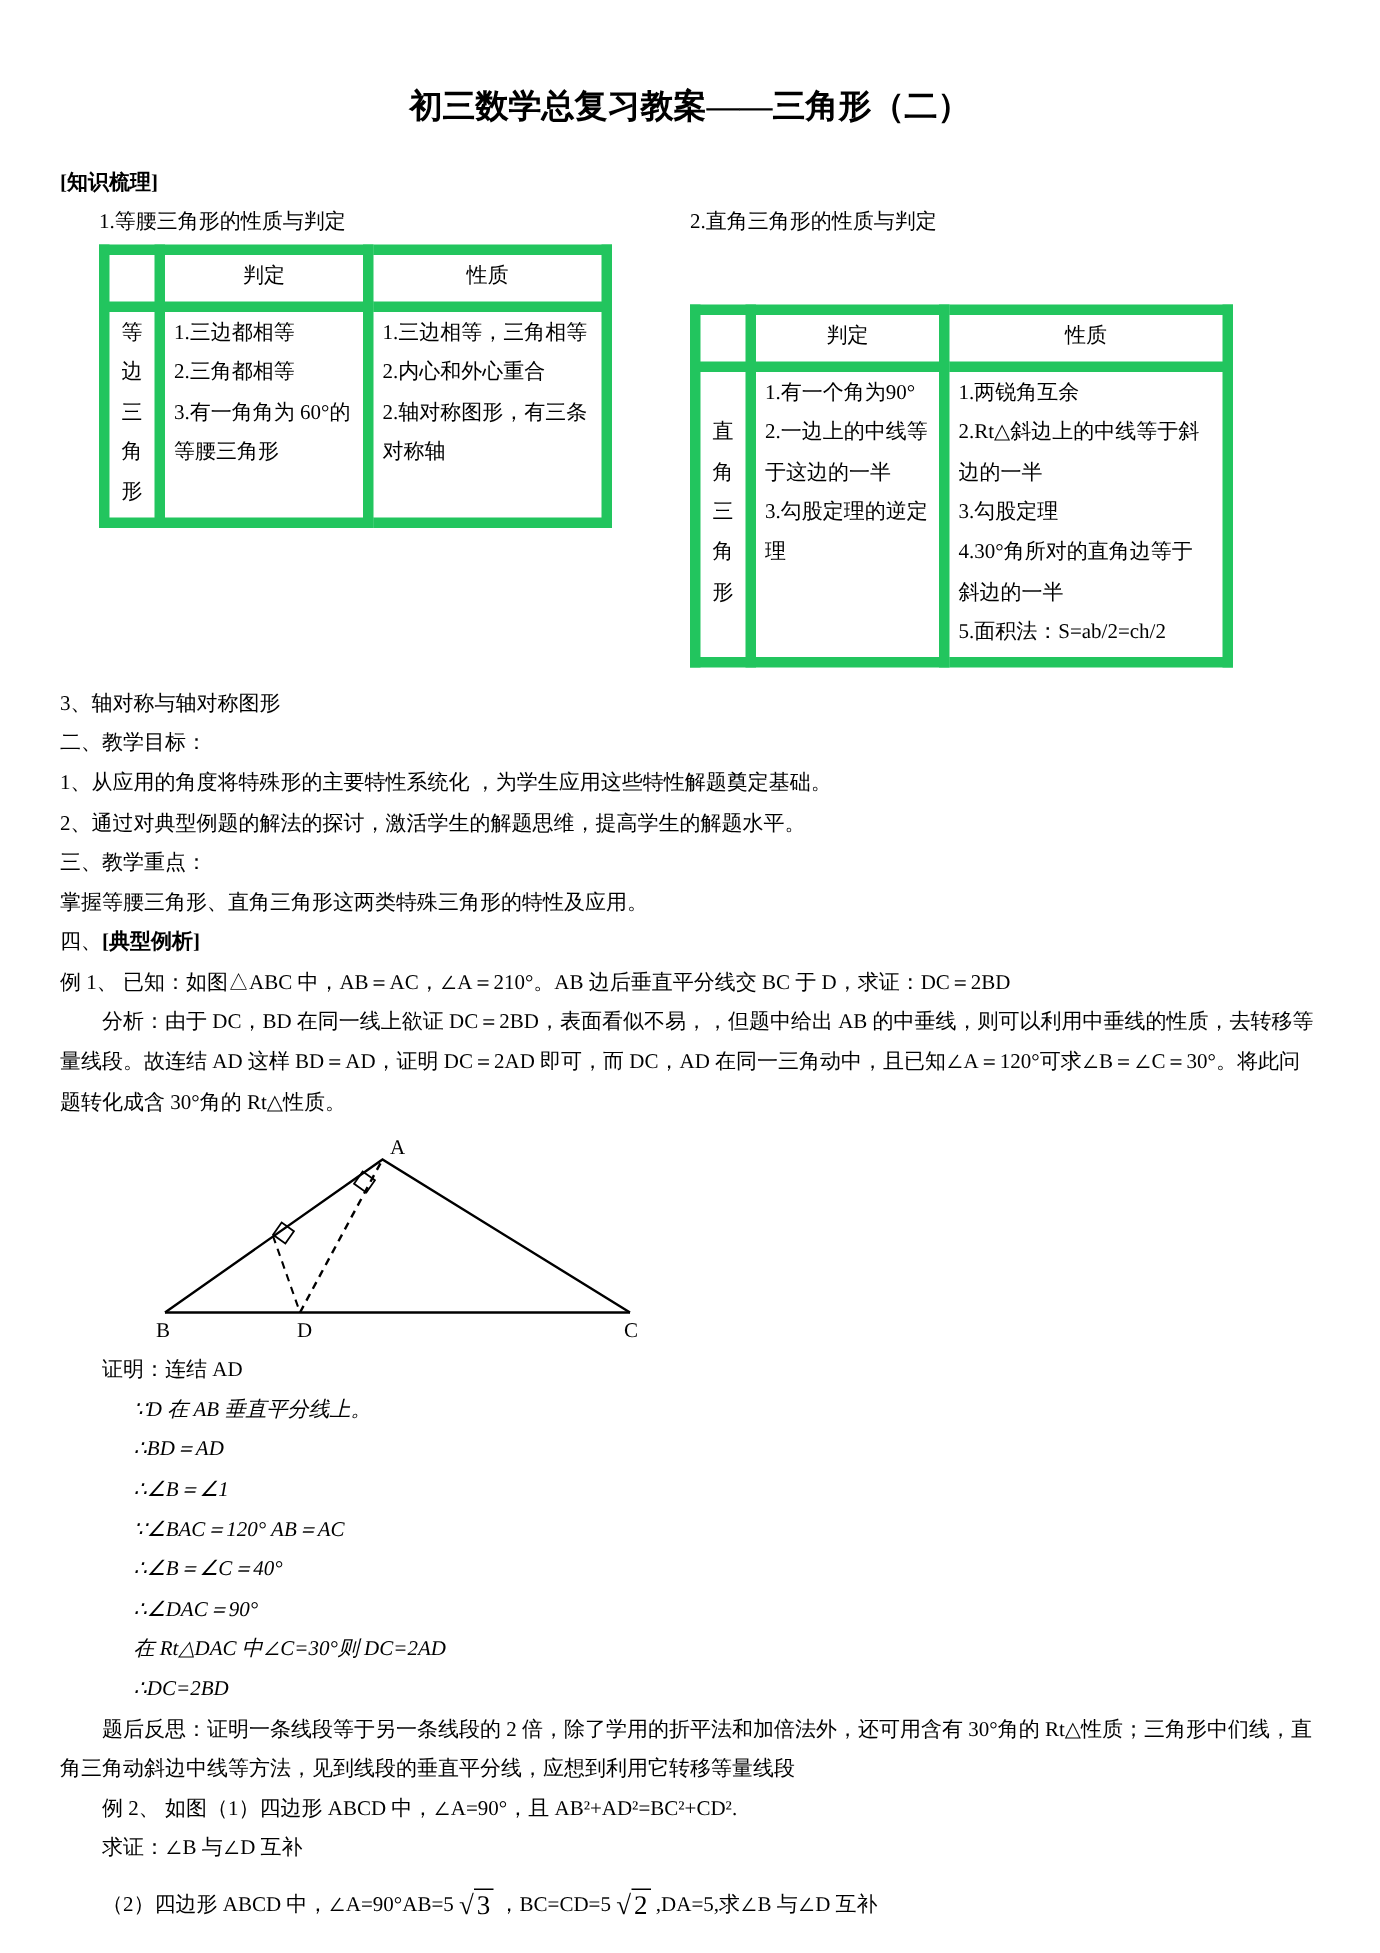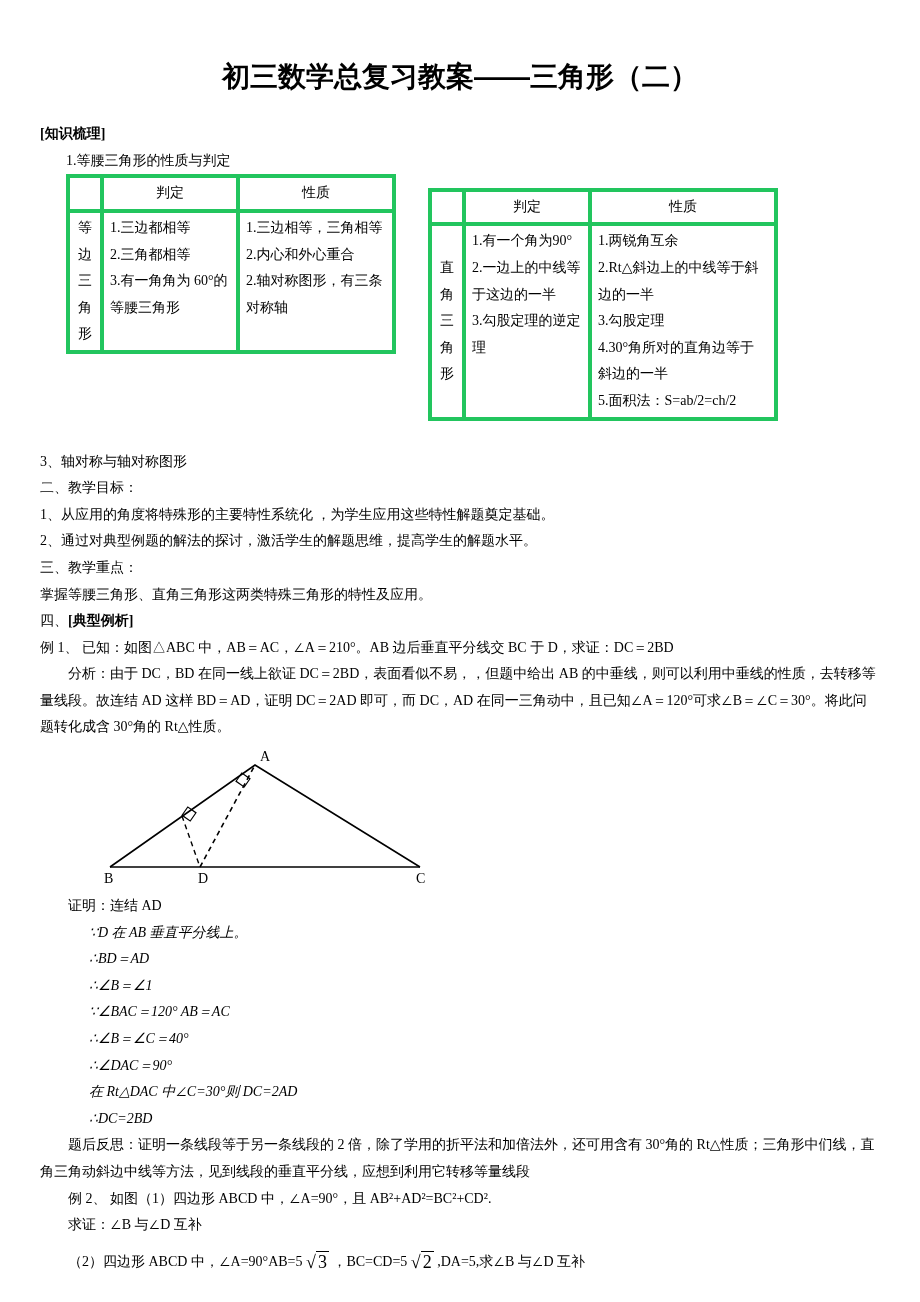--- a/index.html
+++ b/index.html
@@ -7,59 +7,59 @@
   font-size: 14px;
   line-height: 1.9;
   color: #000;
   background: #fff;
   width: 920px;
   margin: 0;
   padding: 50px 40px;
   box-sizing: border-box;
 }
 h1 {
-  font-size: 28px;
+  font-size: 22px;
   font-weight: bold;
   text-align: center;
   margin: 0 0 18px 0;
-  font-family: Liberation Sans, sans-serif;
+  font-family: Liberation Serif, serif;
 }
 .sub-head {
   font-weight: bold;
 }
 .top-row {
   display: flex;
-  gap: 32px;
+  gap: 52px;
   padding-left: 26px;
 }
 .col {
   flex: 0 0 auto;
 }
 table {
   border-collapse: collapse;
   font-size: 14px;
 }
 table td, table th {
-  border: 4px solid #22c55e;
+  border: 7px solid #22c55e;
   padding: 2px 6px;
   vertical-align: top;
   text-align: left;
   line-height: 1.9;
 }
 .vert-label {
   width: 18px;
   text-align: center;
   vertical-align: middle;
   letter-spacing: 0;
 }
 .th {
   text-align: center;
 }
 .sec {
-  margin-top: 28px;
+  margin-top: 12px;
 }
 .indent {
   text-indent: 2em;
 }
 .pad-left {
   padding-left: 3.5em;
   font-style: italic;
 }
 svg.triangle {
   display: block;
@@ -91,20 +91,21 @@
 3.有一角角为 60°的等腰三角形</td>
         <td style="white-space:pre-line">1.三边相等，三角相等
 2.内心和外心重合
 2.轴对称图形，有三条对称轴</td>
       </tr>
     </tbody>
       </table>
   </div>
 
   <div class="col">
+    <div>2.直角三角形的性质与判定</div>
     <div style="height:40px"></div>
     <table>
       <tbody>
           <tr>
         <td class="th" style="width:18px"></td>
         <td class="th" style="width:110px">判定</td>
         <td class="th" style="width:170px">性质</td>
       </tr>
       <tr>
         <td class="vert-label">直角三角形</td>

